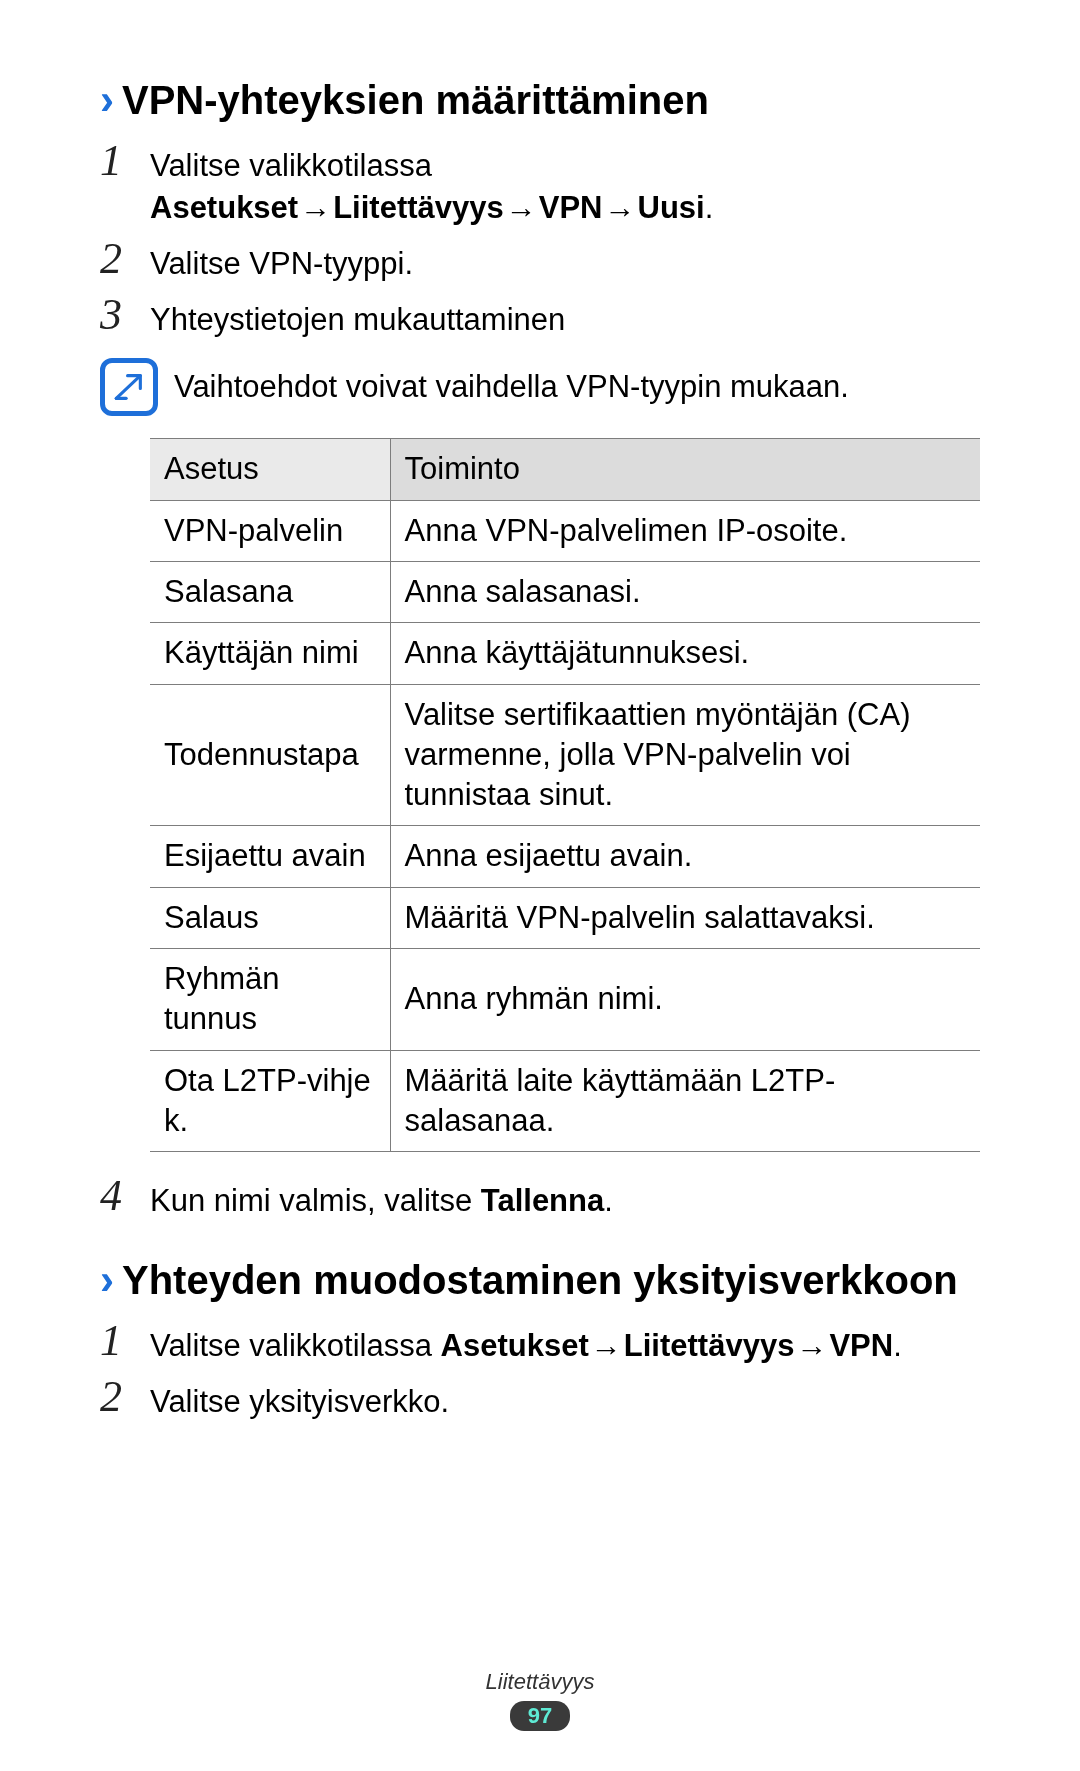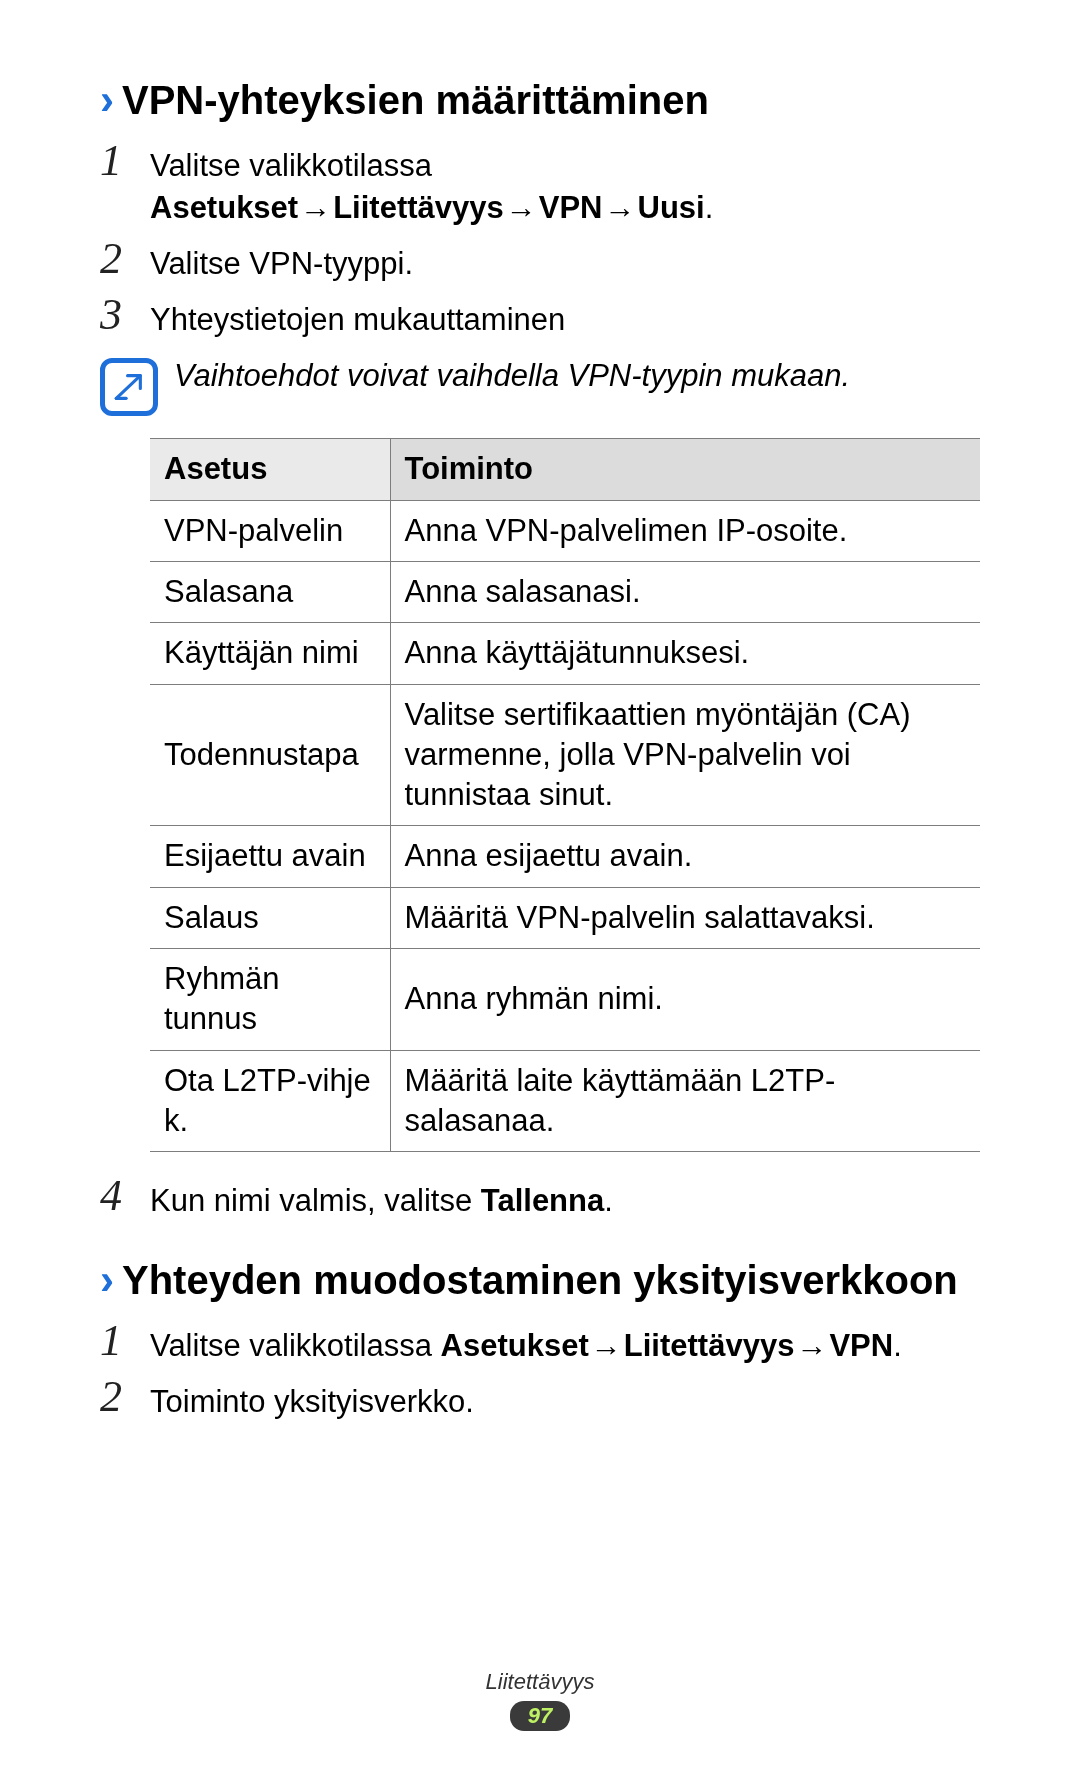--- a/index.html
+++ b/index.html
@@ -5,32 +5,32 @@
   * { box-sizing: border-box; margin: 0; padding: 0; }
   html, body { width: 1080px; height: 1771px; background: #fff; font-family: "Segoe UI", "Helvetica Neue", Arial, sans-serif; color: #000; }
   .page { width: 1080px; height: 1771px; position: relative; padding: 70px 100px 0 100px; }
   .section-heading { display: flex; align-items: baseline; margin-bottom: 14px; margin-top: 8px; }
   .chevron { color: #1e6fd9; font-size: 42px; font-weight: 900; margin-right: 8px; line-height: 1; }
   .section-heading h2 { font-size: 40px; font-weight: 700; }
   .step { display: flex; align-items: flex-start; margin-bottom: 6px; }
   .step-num { font-family: Georgia, "Times New Roman", serif; font-style: italic; font-size: 44px; font-weight: 400; width: 50px; flex-shrink: 0; line-height: 1.1; color: #222; }
   .step-body { font-size: 31px; line-height: 1.35; padding-top: 8px; flex: 1; }
   .arrow { padding: 0 2px; }
-  .note-row { display: flex; align-items: flex-start; margin: 18px 0 22px 0; font-style: italic; }
+  .note-row { display: flex; align-items: center; margin: 18px 0 22px 0; }
   .note-icon { width: 58px; height: 58px; border: 5px solid #1e6fd9; border-radius: 12px; margin-right: 16px; flex-shrink: 0; display: flex; align-items: center; justify-content: center; }
   .note-icon svg { width: 34px; height: 34px; }
   .note-text { font-size: 31px; }
   table.settings { border-collapse: collapse; width: 100%; margin-left: 50px; width: calc(100% - 50px); margin-bottom: 20px; }
   table.settings th, table.settings td { border-top: 1px solid #7d7d7d; border-bottom: 1px solid #7d7d7d; padding: 10px 14px; text-align: left; font-size: 31px; font-weight: 400; vertical-align: middle; line-height: 1.3; }
   table.settings th.col-setting, table.settings td.col-setting { width: 240px; border-right: 1px solid #7d7d7d; }
-  table.settings thead th { background: #dcdcdc; font-weight: bold; }
+  table.settings thead th { background: #dcdcdc; }
   table.settings thead th.col-setting { background: #eaeaea; }
   .footer { position: absolute; bottom: 40px; left: 0; right: 0; text-align: center; }
   .footer-label { font-style: italic; font-size: 22px; color: #333; margin-bottom: 6px; }
-  .page-badge { display: inline-block; background: #3a3a3a; color: #bef264; font-size: 22px; padding: 2px 18px; border-radius: 14px; font-weight: 600; font-style: italic; }
+  .page-badge { display: inline-block; background: #3a3a3a; color: #5eead4; font-size: 22px; padding: 2px 18px; border-radius: 14px; font-weight: 600; }
   b { font-weight: 700; }
 </style>
 </head>
 <body>
 
 <div class="page">
 
   <div class="section-heading">
     <span class="chevron">›</span>
     <h2>VPN-yhteyksien määrittäminen</h2>
@@ -121,21 +121,21 @@
 
   <div class="step">
     <div class="step-num">1</div>
     <div class="step-body">
       <span>Valitse valikkotilassa </span><b>Asetukset</b><span class="arrow">→</span><b>Liitettävyys</b><span class="arrow">→</span><b>VPN</b><span>.</span>
     </div>
   </div>
 
   <div class="step">
     <div class="step-num">2</div>
-    <div class="step-body">Toiminto yksityisverkko.</div>
+    <div class="step-body">Valitse yksityisverkko.</div>
   </div>
 
   <div class="footer">
     <div class="footer-label">Liitettävyys</div>
     <div class="page-badge">97</div>
   </div>
 
 </div>
 
 </body></html>

